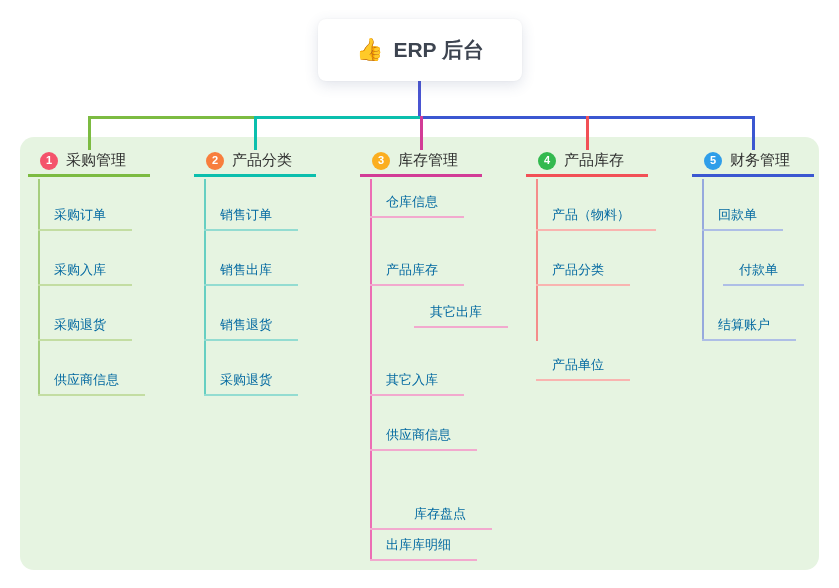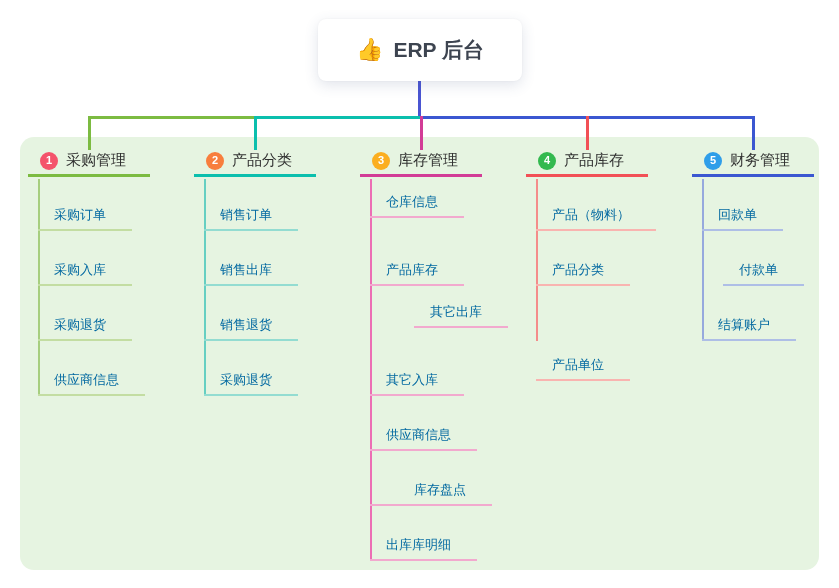--- a/index.html
+++ b/index.html
@@ -82,21 +82,21 @@
       <div class="branch-header" style="left: 360px; border-bottom-color: rgb(210, 60, 150);">
         <span class="badge" style="background: rgb(251, 174, 32);">3</span>
         <span class="branch-label">库存管理</span>
       </div>
       <div class="child-vline" style="left: 370px; top: 179px; height: 382px; background: rgb(236, 110, 180);"></div>
       <div class="child-item" style="left: 370px; top: 194px; border-bottom-color: rgb(242, 169, 206);">仓库信息</div>
       <div class="child-item" style="left: 370px; top: 262px; border-bottom-color: rgb(242, 169, 206);">产品库存</div>
       <div class="child-item" style="left: 370px; top: 304px; border-bottom-color: rgb(242, 169, 206); margin-left: 44px;">其它出库</div>
       <div class="child-item" style="left: 370px; top: 372px; border-bottom-color: rgb(242, 169, 206);">其它入库</div>
       <div class="child-item" style="left: 370px; top: 427px; border-bottom-color: rgb(242, 169, 206);">供应商信息</div>
-      <div class="child-item" style="left: 370px; top: 482px; border-bottom-color: rgb(242, 169, 206); padding-left: 44px;">库存盘点</div>
+      <div class="child-item" style="left: 370px; top: 506px; border-bottom-color: rgb(242, 169, 206); padding-left: 44px;">库存盘点</div>
       <div class="child-item" style="left: 370px; top: 537px; border-bottom-color: rgb(242, 169, 206);">出库库明细</div>
       <div class="branch-header" style="left: 526px; border-bottom-color: rgb(242, 80, 86);">
         <span class="badge" style="background: rgb(51, 185, 79);">4</span>
         <span class="branch-label">产品库存</span>
       </div>
       <div class="child-vline" style="left: 536px; top: 179px; height: 162px; background: rgb(244, 140, 138);"></div>
       <div class="child-item" style="left: 536px; top: 207px; border-bottom-color: rgb(249, 180, 176);">产品（物料）</div>
       <div class="child-item" style="left: 536px; top: 262px; border-bottom-color: rgb(249, 180, 176);">产品分类</div>
       <div class="child-item" style="left: 536px; top: 317px; border-bottom-color: rgb(249, 180, 176); margin-top: 40px;">产品单位</div>
       <div class="branch-header" style="left: 692px; border-bottom-color: rgb(59, 87, 209);">

